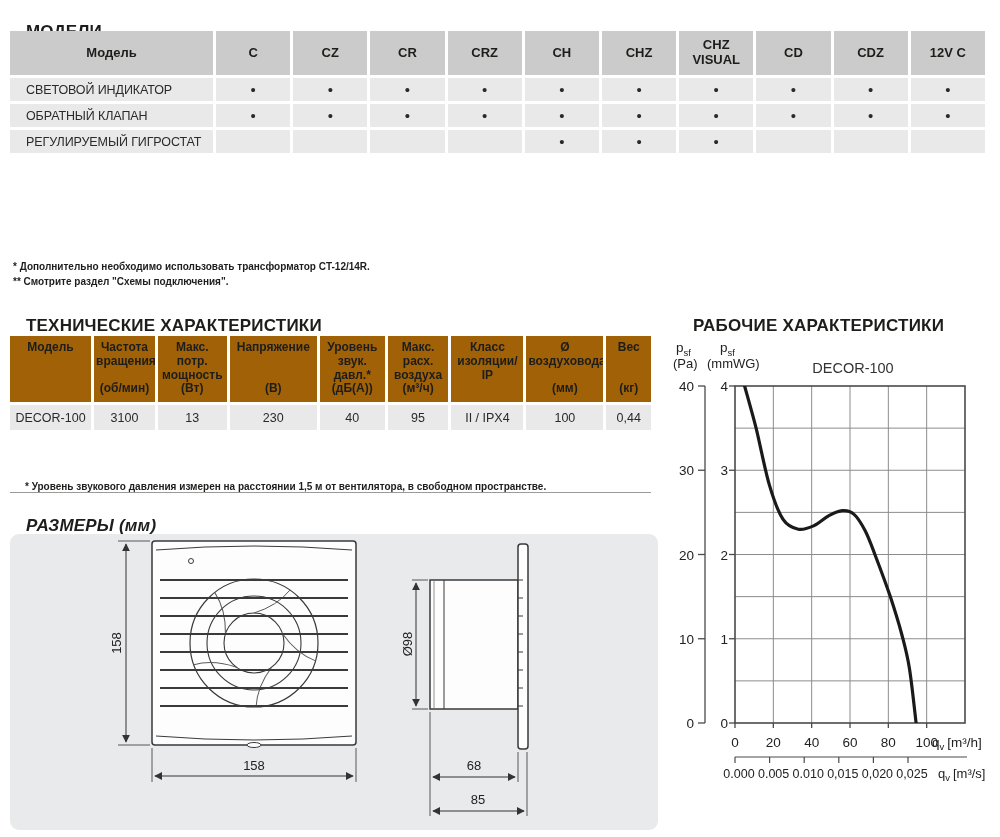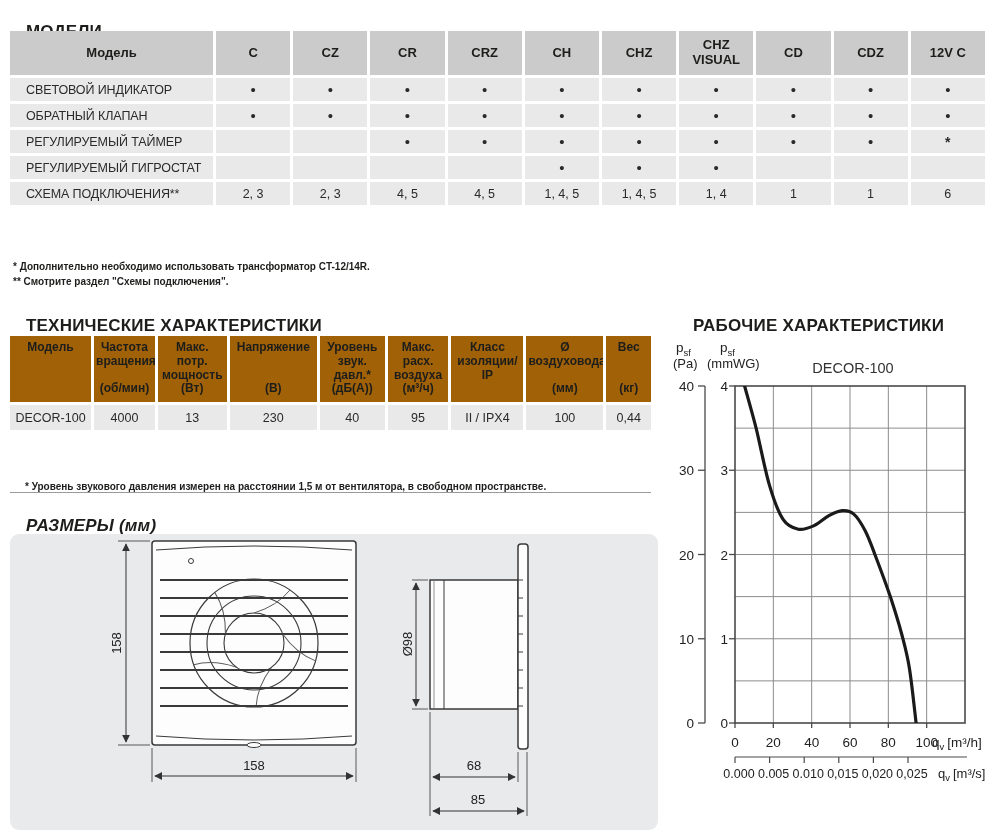--- a/index.html
+++ b/index.html
@@ -77,57 +77,31 @@
         <td><span class="dot">•</span></td>
         <td><span class="dot">•</span></td>
         <td><span class="dot">•</span></td>
         <td><span class="dot">•</span></td>
         <td><span class="dot">•</span></td>
         <td><span class="dot">•</span></td>
         <td><span class="dot">•</span></td>
         <td><span class="dot">•</span></td>
       </tr>
       <tr>
-        <td class="lbl">РЕГУЛИРУЕМЫЙ ТАЙМЕР</td>
-        <td></td>
-        <td></td>
-        <td><span class="dot">•</span></td>
-        <td><span class="dot">•</span></td>
-        <td><span class="dot">•</span></td>
-        <td><span class="dot">•</span></td>
-        <td><span class="dot">•</span></td>
-        <td><span class="dot">•</span></td>
-        <td><span class="dot">•</span></td>
-        <td><span class="ast">*</span></td>
-      </tr>
-      <tr>
         <td class="lbl">РЕГУЛИРУЕМЫЙ ГИГРОСТАТ</td>
         <td></td>
         <td></td>
         <td></td>
         <td></td>
         <td><span class="dot">•</span></td>
         <td><span class="dot">•</span></td>
         <td><span class="dot">•</span></td>
         <td></td>
         <td></td>
         <td></td>
-      </tr>
-      <tr>
-        <td class="lbl">СХЕМА ПОДКЛЮЧЕНИЯ**</td>
-        <td>2, 3</td>
-        <td>2, 3</td>
-        <td>4, 5</td>
-        <td>4, 5</td>
-        <td>1, 4, 5</td>
-        <td>1, 4, 5</td>
-        <td>1, 4</td>
-        <td>1</td>
-        <td>1</td>
-        <td>6</td>
       </tr>
     </tbody>
 </table>
 
 <div class="footnotes abs" style="left:13px;top:259px;">
   <div>* Дополнительно необходимо использовать трансформатор CT-12/14R.</div>
   <div>** Смотрите раздел "Схемы подключения".</div>
 </div>
 
 <h2 class="sec abs" style="left:10px;top:300px;">ТЕХНИЧЕСКИЕ ХАРАКТЕРИСТИКИ</h2>
@@ -196,21 +170,21 @@
           <div class="hwrap">
             <div>Вес</div>
             <div>(кг)</div>
           </div>
         </th>
       </tr>
     </thead>
   <tbody>
       <tr>
         <td>DECOR-100</td>
-        <td>4000</td>
+        <td>3100</td>
         <td>13</td>
         <td>230</td>
         <td>40</td>
         <td>95</td>
         <td>II / IPX4</td>
         <td>100</td>
         <td>0,44</td>
       </tr>
     </tbody>
 </table>

